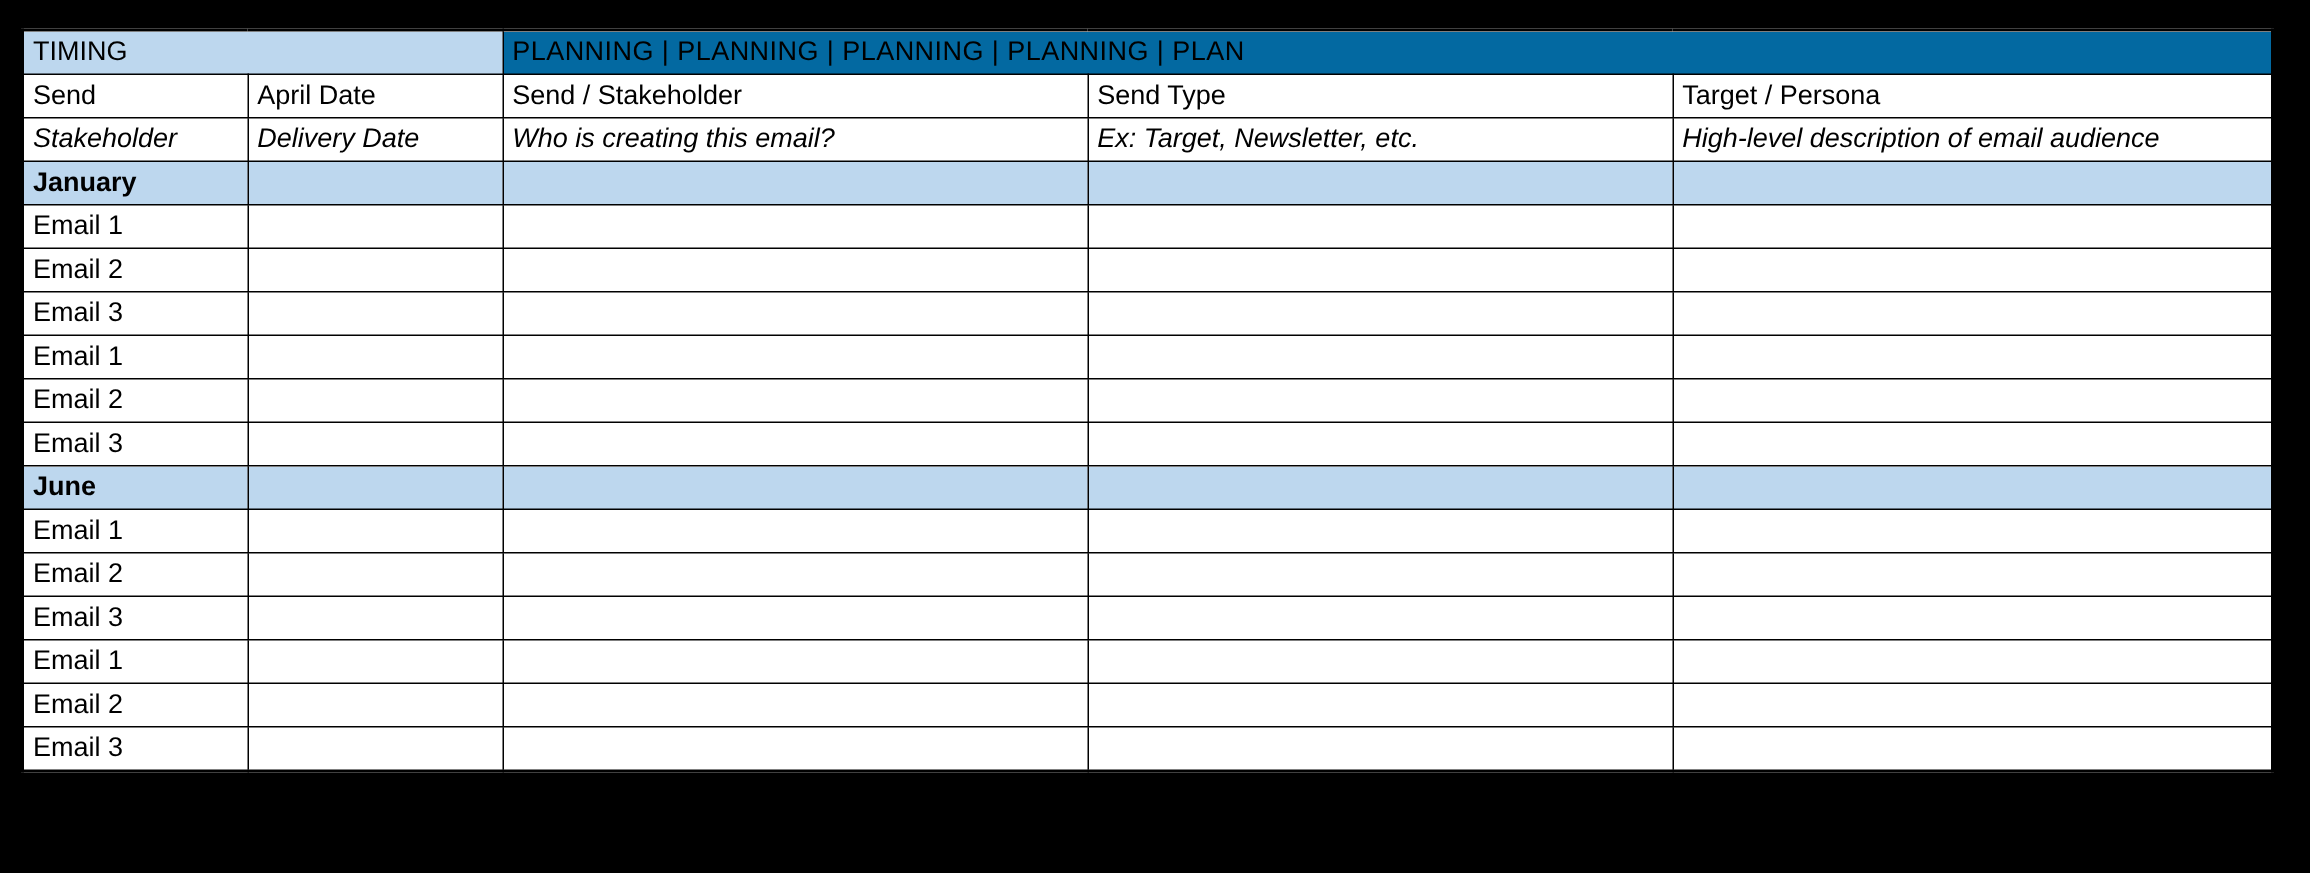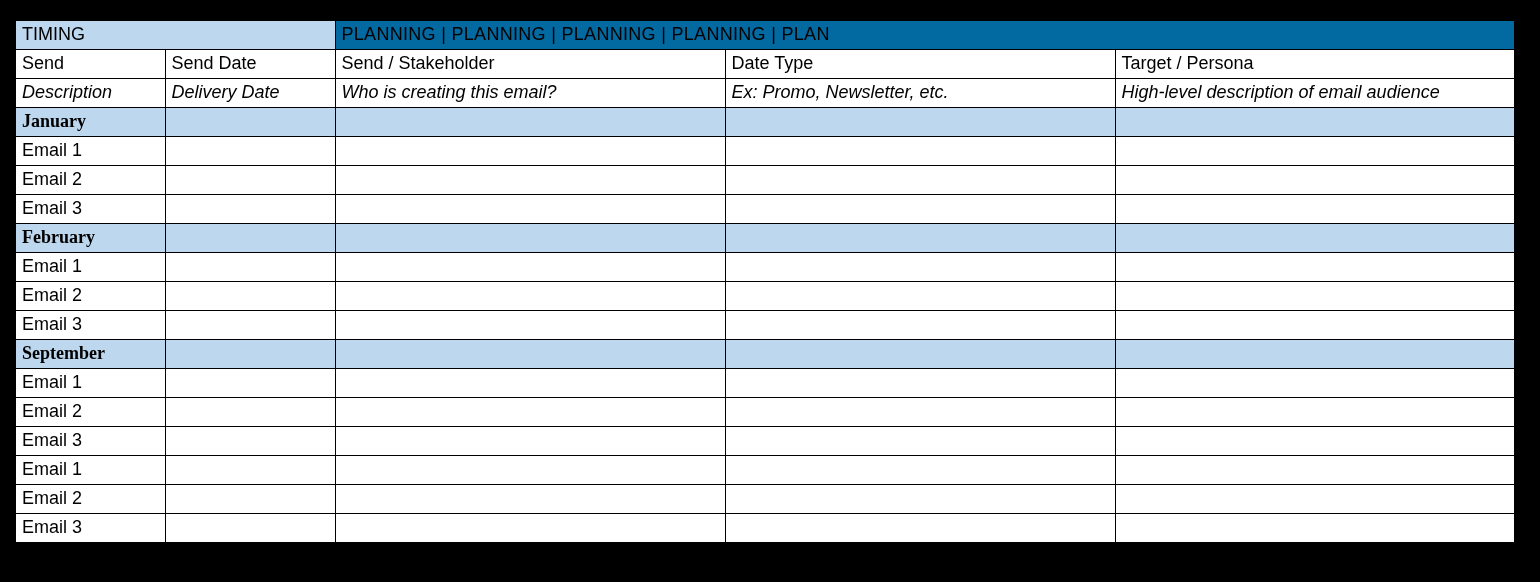--- a/index.html
+++ b/index.html
@@ -56,21 +56,20 @@
     font-weight: bold;
   }
   .desc-row td {
     font-style: italic;
   }
   .month-row td {
     background: #bdd7ee;
   }
   .month-row td:first-child {
     font-weight: bold;
-    font-family: Liberation Serif, serif;
   }
 </style>
 </head>
 <body>
 
 <table class="sheet">
   <colgroup>
     <col class="c-month">
       <col class="c-send">
       <col class="c-owner">
@@ -79,31 +78,31 @@
   </colgroup>
 
   <tbody>
       <tr>
     <td colspan="2" class="hdr-timing">TIMING</td>
     <td colspan="3" class="hdr-planning">PLANNING  |  PLANNING  |  PLANNING  |  PLANNING  |  PLAN</td>
   </tr>
 
   <tr>
     <td class="col-head">Send</td>
-    <td class="col-head">Send Date</td>
+    <td class="col-head">April Date</td>
     <td class="col-head">Send / Stakeholder</td>
-    <td class="col-head">Date Type</td>
+    <td class="col-head">Send Type</td>
     <td class="col-head">Target / Persona</td>
   </tr>
 
   <tr class="desc-row">
-    <td>Description</td>
+    <td>Stakeholder</td>
     <td>Delivery Date</td>
     <td>Who is creating this email?</td>
-    <td>Ex: Promo, Newsletter, etc.</td>
+    <td>Ex: Target, Newsletter, etc.</td>
     <td>High-level description of email audience</td>
   </tr>
 
   <tr class="month-row">
     <td>January</td>
     <td></td>
     <td></td>
     <td></td>
     <td></td>
   </tr>
@@ -122,51 +121,44 @@
     <td></td>
   </tr>
   <tr>
     <td>Email 3</td>
     <td></td>
     <td></td>
     <td></td>
     <td></td>
   </tr>
 
+  <tr>
+    <td>Email 1</td>
+    <td></td>
+    <td></td>
+    <td></td>
+    <td></td>
+  </tr>
+  <tr>
+    <td>Email 2</td>
+    <td></td>
+    <td></td>
+    <td></td>
+    <td></td>
+  </tr>
+  <tr>
+    <td>Email 3</td>
+    <td></td>
+    <td></td>
+    <td></td>
+    <td></td>
+  </tr>
+
   <tr class="month-row">
-    <td>February</td>
-    <td></td>
-    <td></td>
-    <td></td>
-    <td></td>
-  </tr>
-  <tr>
-    <td>Email 1</td>
-    <td></td>
-    <td></td>
-    <td></td>
-    <td></td>
-  </tr>
-  <tr>
-    <td>Email 2</td>
-    <td></td>
-    <td></td>
-    <td></td>
-    <td></td>
-  </tr>
-  <tr>
-    <td>Email 3</td>
-    <td></td>
-    <td></td>
-    <td></td>
-    <td></td>
-  </tr>
-
-  <tr class="month-row">
-    <td>September</td>
+    <td>June</td>
     <td></td>
     <td></td>
     <td></td>
     <td></td>
   </tr>
   <tr>
     <td>Email 1</td>
     <td></td>
     <td></td>
     <td></td>

